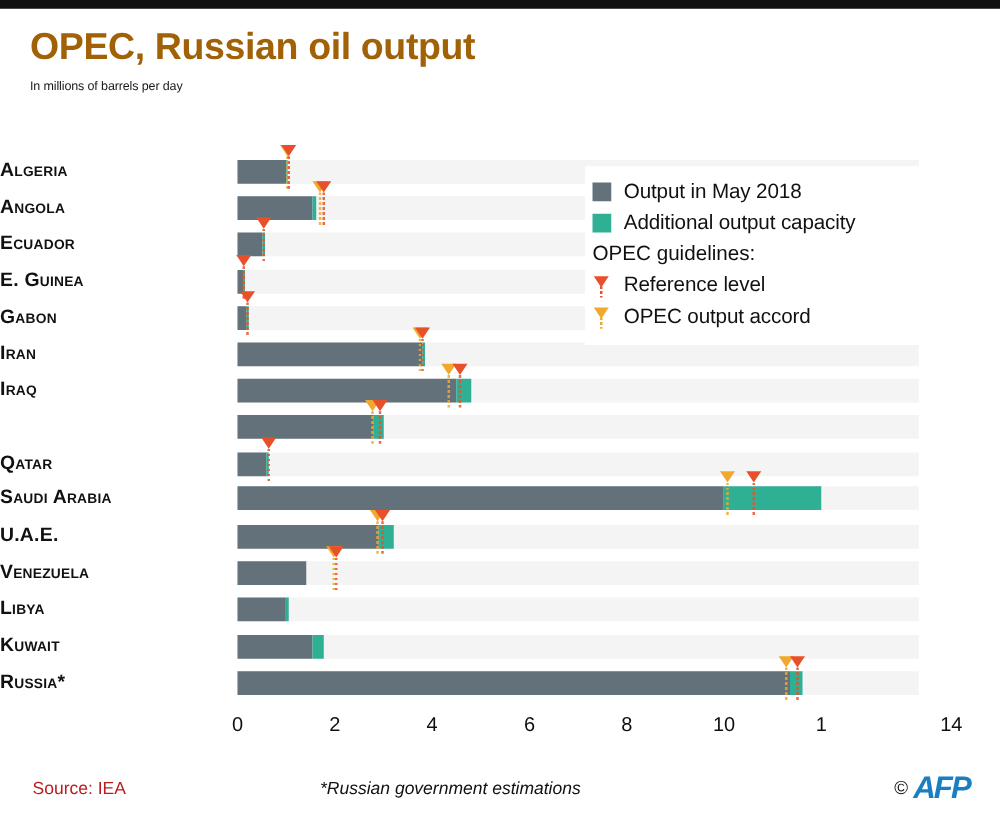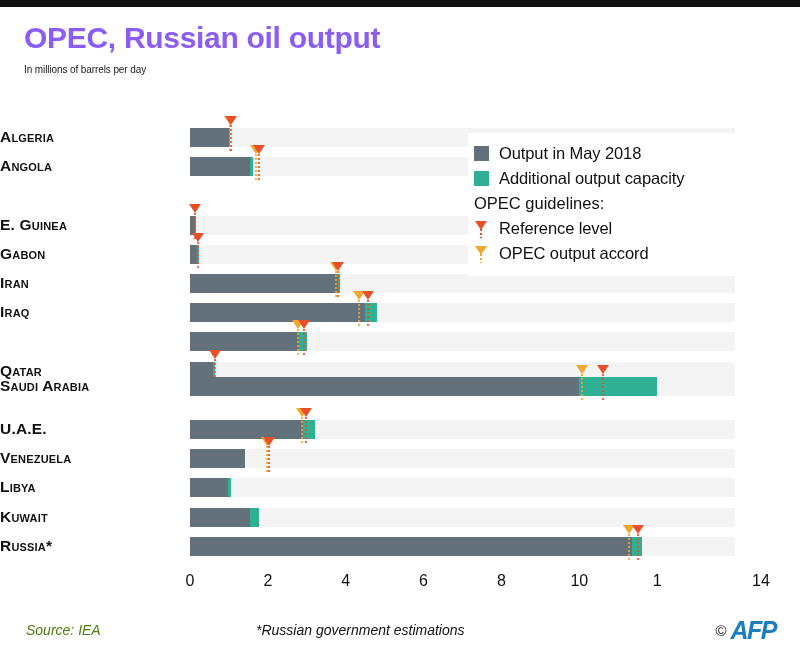--- a/index.html
+++ b/index.html
@@ -6,21 +6,21 @@
   body{
     width:800px;height:668px;
     background:#ffffff;
     font-family:"Liberation Sans", sans-serif;
     overflow:hidden;
     position:relative;
   }
   #topbar{height:7px;background:#111111;width:100%;}
   #titlewrap{padding:14px 0 0 24px;}
   #title{
-    font-size:30px;font-weight:bold;color:#8b5cf6;letter-spacing:-0.3px;
+    font-size:30px;font-weight:bold;color:#a16207;letter-spacing:-0.3px;
     line-height:1.1;
   }
   #subtitle{
     font-size:10px;color:#1a1a1a;margin-top:10px;letter-spacing:-0.1px;
   }
   
   #plot{
     position:absolute;
     left:0;top:120px;width:800px;height:440px;
   }
@@ -96,21 +96,21 @@
     position:absolute;left:6px;top:10px;width:2px;height:9px;
     background:repeating-linear-gradient(to bottom,#e8502a 0 2px,transparent 2px 4px);
   }
   .lgstem.accord{background:repeating-linear-gradient(to bottom,#f0a82e 0 2px,transparent 2px 4px);}
   
   #footer{
     position:absolute;left:0;top:612px;width:800px;height:44px;
   }
   .foot-src{
     position:absolute;left:26px;top:10px;
-    font-size:14px;font-style:italic;color:#4d7c0f;
+    font-size:14px;color:#b91c1c;
   }
   .foot-note{
     position:absolute;left:256px;top:10px;
     font-size:14px;font-style:italic;color:#111111;
   }
   .foot-afp{
     position:absolute;right:24px;top:6px;
     display:flex;align-items:center;
   }
   .afp-c{font-size:15px;color:#111111;margin-right:4px;}
@@ -143,20 +143,28 @@
     <div class="row" style="top: 31.2px;">
       <div class="rowband" style="width: 545px;"></div>
       <div class="rowlabel">Angola</div>
       <div class="bar-main" style="left: 190px; width: 60.3393px;"></div>
       <div class="bar-extra" style="left: 250.339px; width: 3.11429px;"></div>
       <div class="mkr-stem accord" style="left: 255.179px;"></div>
       <div class="mkr accord" style="left: 250.179px;"></div>
       <div class="mkr-stem " style="left: 258.293px;"></div>
       <div class="mkr " style="left: 253.293px;"></div>
     </div>
+    <div class="row" style="top: 60.4px;">
+      <div class="rowband" style="width: 545px;"></div>
+      <div class="rowlabel">Ecuador</div>
+      <div class="bar-main" style="left: 190px; width: 20.2429px;"></div>
+      <div class="bar-extra" style="left: 210.243px; width: 1.5px;"></div>
+      <div class="mkr-stem " style="left: 210.411px;"></div>
+      <div class="mkr " style="left: 205.411px;"></div>
+    </div>
     <div class="row" style="top: 89.6px;">
       <div class="rowband" style="width: 545px;"></div>
       <div class="rowlabel">E. Guinea</div>
       <div class="bar-main" style="left: 190px; width: 4.67143px;"></div>
       <div class="bar-extra" style="left: 194.671px; width: 1.5px;"></div>
       <div class="mkr-stem " style="left: 194.061px;"></div>
       <div class="mkr " style="left: 189.061px;"></div>
     </div>
     <div class="row" style="top: 118.8px;">
       <div class="rowband" style="width: 545px;"></div>
@@ -196,21 +204,21 @@
       <div class="mkr " style="left: 297.671px;"></div>
     </div>
     <div class="row" style="top: 235.6px;">
       <div class="rowband" style="width: 545px;"></div>
       <div class="rowlabel">Qatar</div>
       <div class="bar-main" style="left: 190px; width: 23.3571px;"></div>
       <div class="bar-extra" style="left: 213.357px; width: 1.5px;"></div>
       <div class="mkr-stem " style="left: 213.914px;"></div>
       <div class="mkr " style="left: 208.914px;"></div>
     </div>
-    <div class="row" style="top: 251px;">
+    <div class="row" style="top: 263px;">
       <div class="rowband" style="width: 545px;"></div>
       <div class="rowlabel">Saudi Arabia</div>
       <div class="bar-main" style="left: 190px; width: 389.286px;"></div>
       <div class="bar-extra" style="left: 579.286px; width: 77.8571px;"></div>
       <div class="mkr-stem accord" style="left: 580.621px;"></div>
       <div class="mkr accord" style="left: 575.621px;"></div>
       <div class="mkr-stem " style="left: 601.643px;"></div>
       <div class="mkr " style="left: 596.643px;"></div>
     </div>
     <div class="row" style="top: 294px;">

